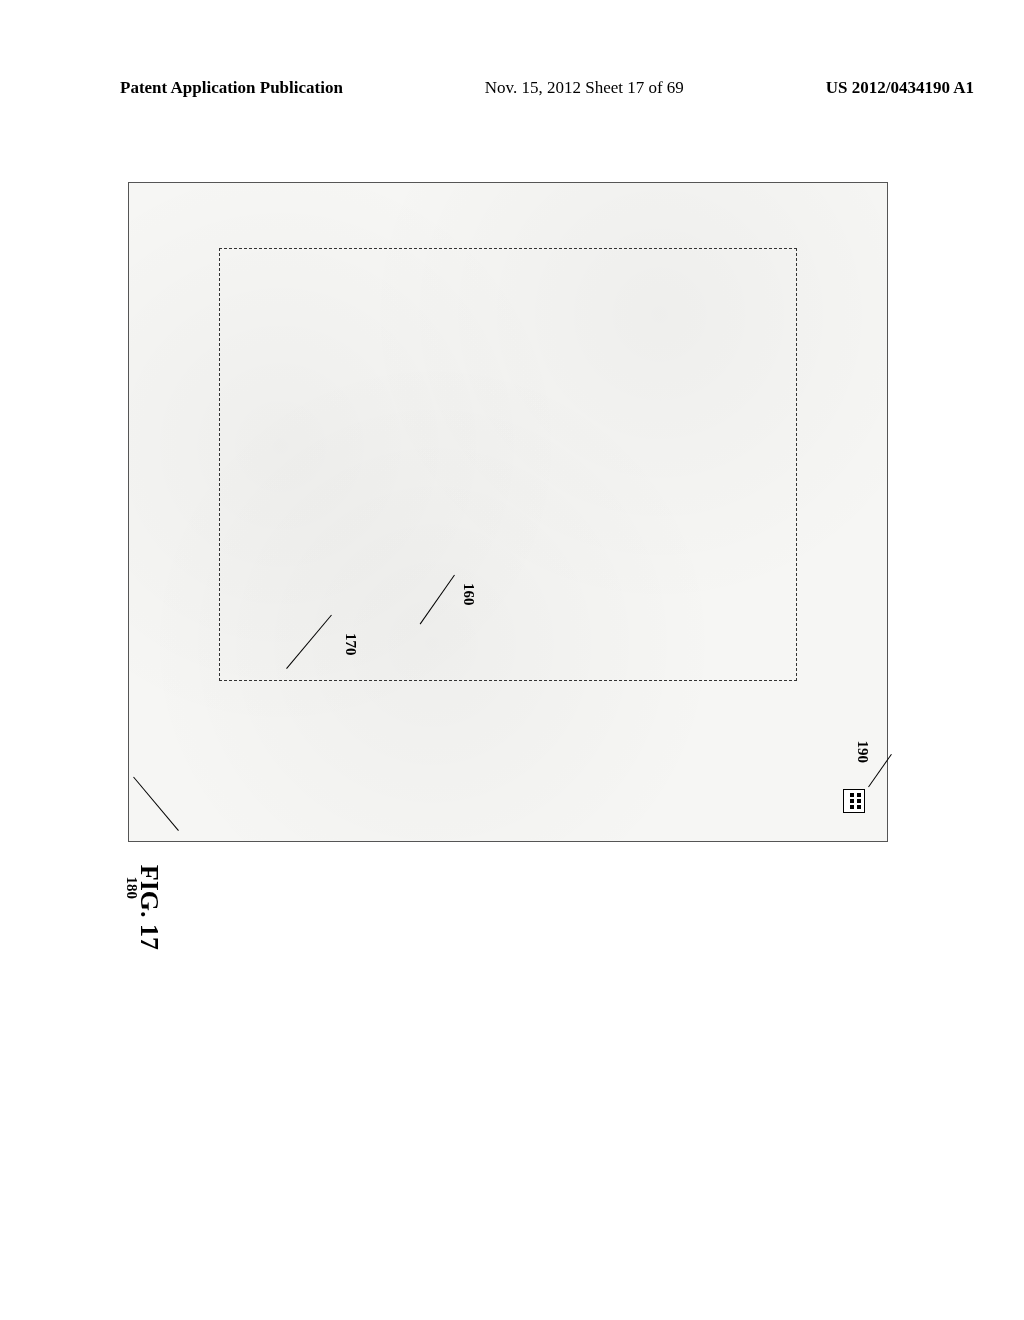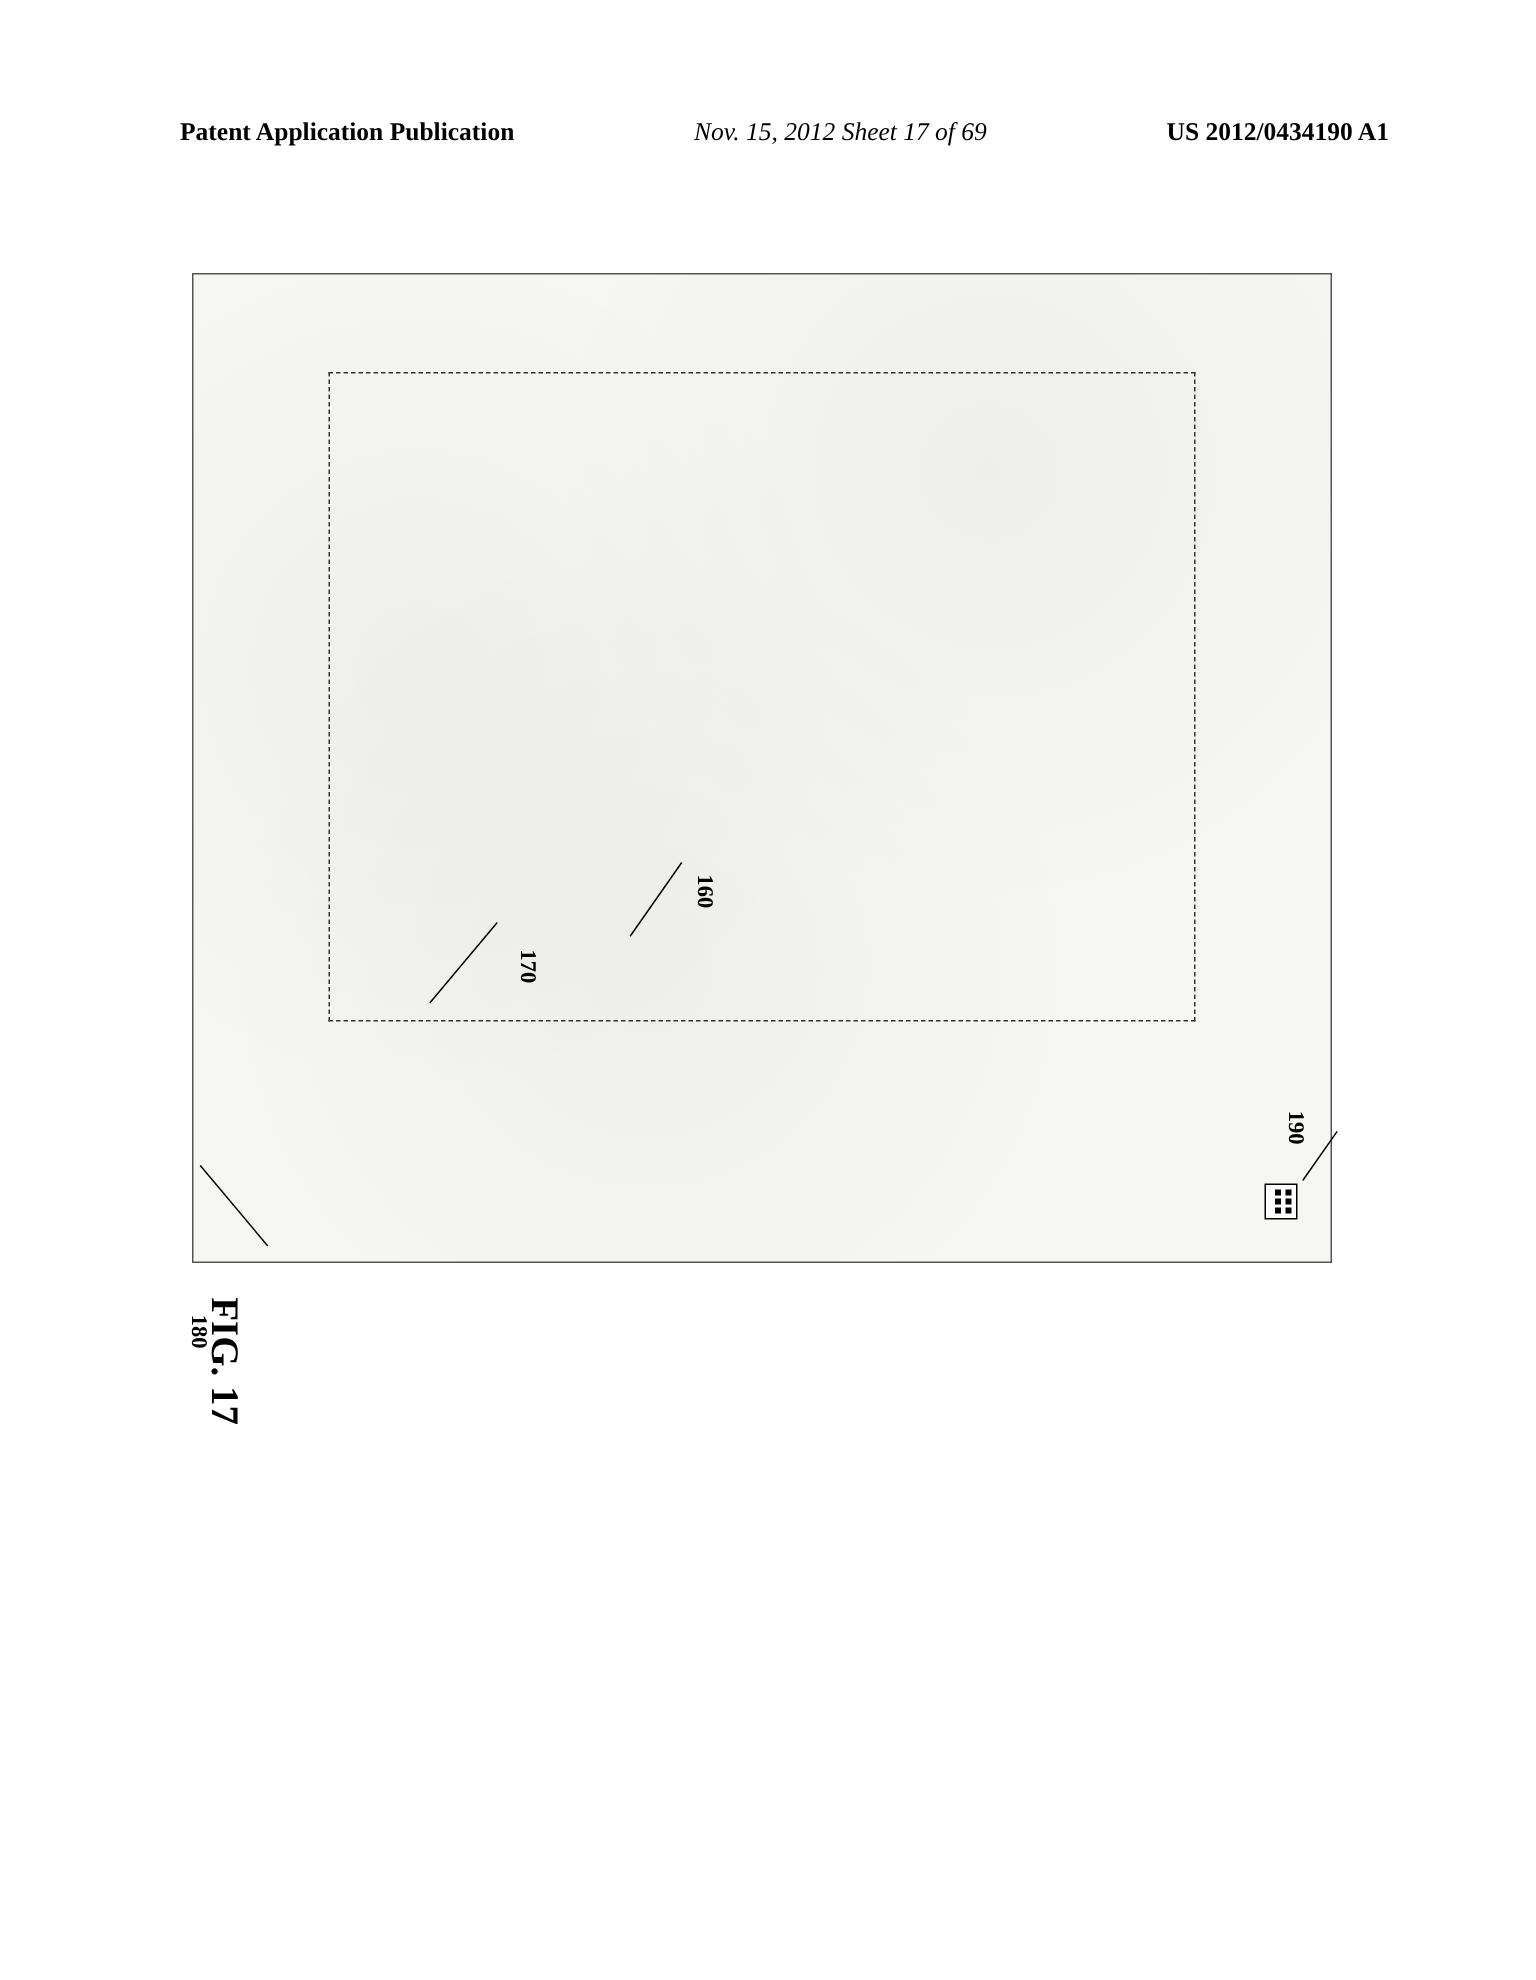--- a/index.html
+++ b/index.html
@@ -11,25 +11,25 @@
     position: relative;
     color: #000;
   }
   .header {
     position: absolute;
     top: 78px;
     left: 0;
     width: 100%;
     display: flex;
     justify-content: space-between;
-    padding: 0 98px 0 120px;
+    padding: 0 50px 0 120px;
     font-size: 17px;
   }
   .header .left { font-weight: bold; }
-  .header .center { font-weight: normal; font-style: italic; }
+  .header .center { font-weight: normal; }
   .header .right { font-weight: bold; }
 
   .figure-wrap {
     position: absolute;
     top: 182px;
     left: 128px;
     width: 660px;
     height: 760px;
     transform: rotate(90deg);
     transform-origin: top left;

